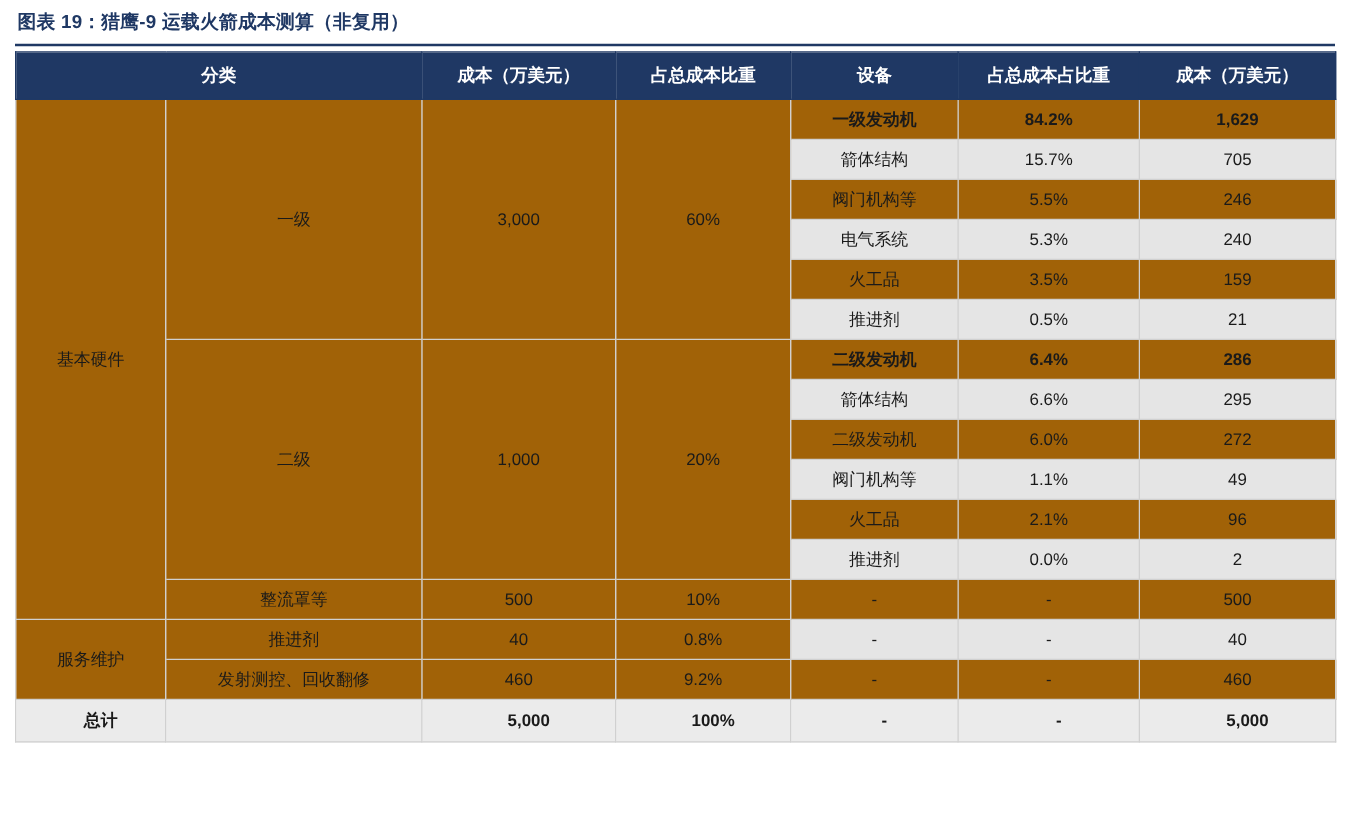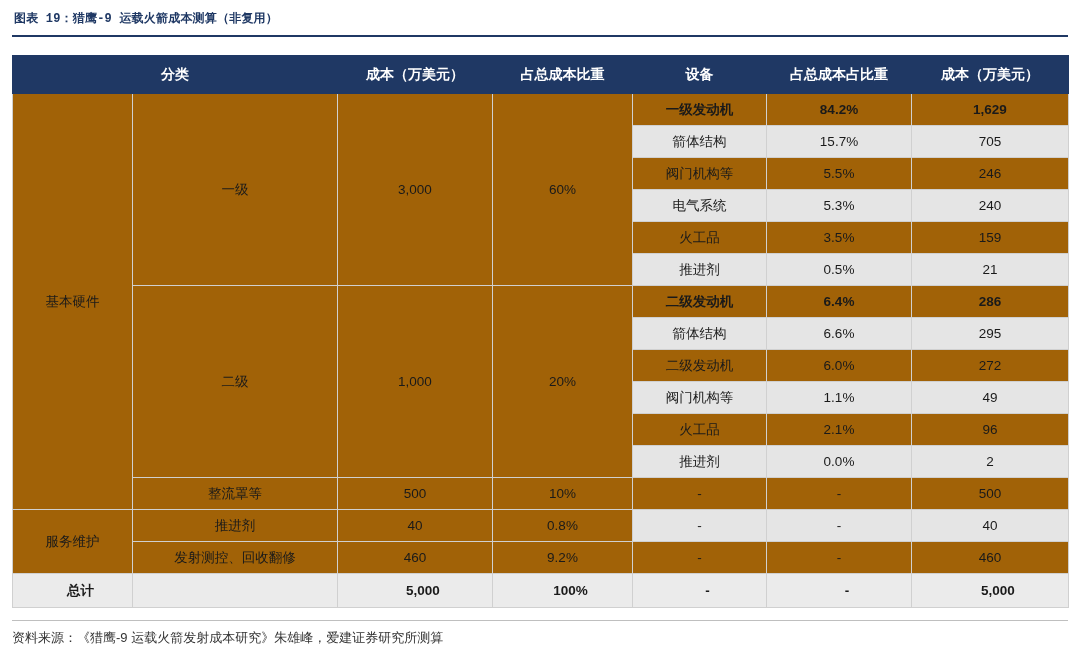--- a/index.html
+++ b/index.html
@@ -21,31 +21,30 @@
     box-sizing: border-box;
     padding: 0 12px;
   }
   
   .title-bar {
     padding: 8px 2px 8px 2px;
     border-bottom: 2px solid #1f3864;
     margin-bottom: 0;
   }
   .title-text {
-    font-size: 12px;
+    font-size: 15px;
     font-weight: bold;
     color: #1f3864;
     letter-spacing: 0.2px;
-    font-family: Liberation Mono, monospace;
   }
   
   table.cost-table {
     border-collapse: collapse;
     width: 1056px;
-    margin-top: 18px;
+    margin-top: 4px;
     table-layout: fixed;
   }
   table.cost-table th,
   table.cost-table td {
     border: 1px solid #d0d0d0;
     text-align: center;
     vertical-align: middle;
     font-size: 13.5px;
     height: 32px;
     padding: 0 4px;
@@ -210,15 +209,14 @@
           <td></td>
           <td>5,000</td>
           <td>100%</td>
           <td>-</td>
           <td>-</td>
           <td>5,000</td>
         </tr>
       </tbody>
   </table>
 
-  <div class="source">资料来源：《猎鹰-9 运载火箭发射成本研究》朱雄峰，爱建证券研究所测算</div>
 
 </div>
 
 </body></html>

